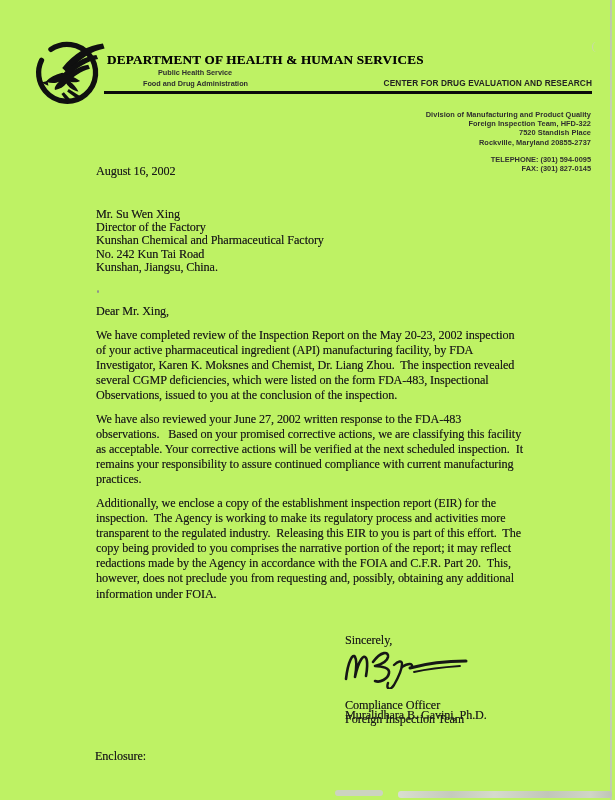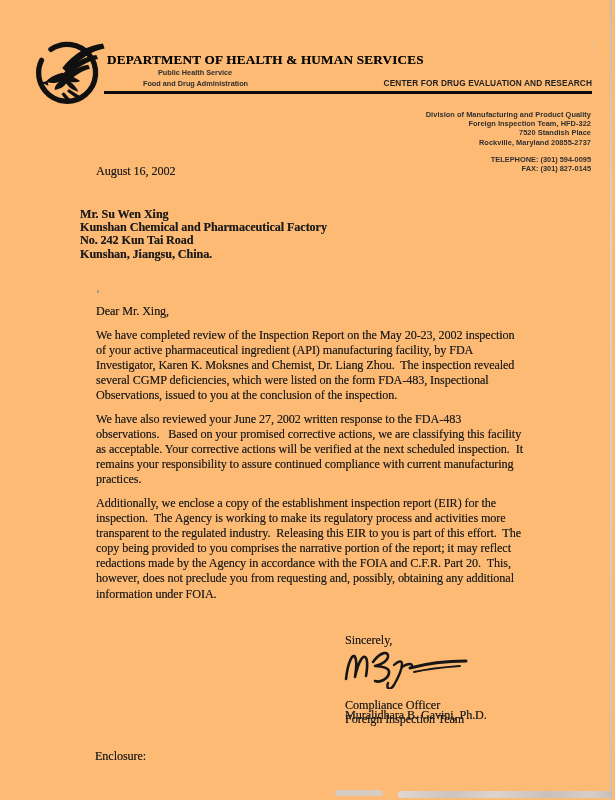--- a/index.html
+++ b/index.html
@@ -1,19 +1,19 @@
 <!DOCTYPE html>
 <html><head>
 <meta charset="utf-8">
 <style>
   html,body{margin:0;padding:0;background:#e9e9e9;}
   .page{
     position:relative;
     width:615px;height:800px;
-    background:#fdba74;
+    background:#bef264;
     overflow:hidden;
     font-family:"Liberation Serif", serif;
     color:#1b1b1b;
   }
   
   .logo{position:absolute;left:31px;top:37px;width:82px;height:70px;}
   .dept-title{
     position:absolute;left:107px;top:52px;
     font-family:"Liberation Serif", serif;
     font-weight:bold;font-size:13.2px;letter-spacing:.2px;color:#050505;
@@ -46,21 +46,21 @@
     position:absolute;right:24px;top:155px;text-align:right;
     font-family:"Liberation Sans", sans-serif;font-size:7.4px;font-weight:bold;
     color:#30302f;line-height:9.2px;
   }
   
   .body-text{
     font-size:12.2px;line-height:15.1px;letter-spacing:-.1px;
     text-shadow:0 0 .45px rgba(10,10,10,.5);
   }
   .date{position:absolute;left:96px;top:164px;}
-  .recipient{position:absolute;left:80px;top:208px;line-height:13.2px;font-weight:bold;}
+  .recipient{position:absolute;left:96px;top:208px;line-height:13.2px;}
   .artifact-dot{
     position:absolute;left:97px;top:290px;width:2px;height:3px;background:#8f8f8f;border-radius:50%;
   }
   .salutation{position:absolute;left:96px;top:304px;}
   .para{position:absolute;left:96px;width:505px;white-space:pre-wrap;}
   .p1{top:328px;}
   .p2{top:412px;}
   .p3{top:496px;}
   .p4{top:609px;}
   
@@ -130,20 +130,21 @@
     <div class="phonefax">
       <div>TELEPHONE: (301) 594-0095</div>
       <div>FAX: (301) 827-0145</div>
     </div>
   </div>
 
   <div class="date body-text">August 16, 2002</div>
 
   <div class="recipient body-text">
     <div>Mr. Su Wen Xing</div>
+    <div>Director of the Factory</div>
     <div>Kunshan Chemical and Pharmaceutical Factory</div>
     <div>No. 242 Kun Tai Road</div>
     <div>Kunshan, Jiangsu, China.</div>
   </div>
 
   <div class="artifact-dot"></div>
 
   <div class="salutation body-text">Dear Mr. Xing,</div>
 
   <div class="para p1 body-text">We have completed review of the Inspection Report on the May 20-23, 2002 inspection

